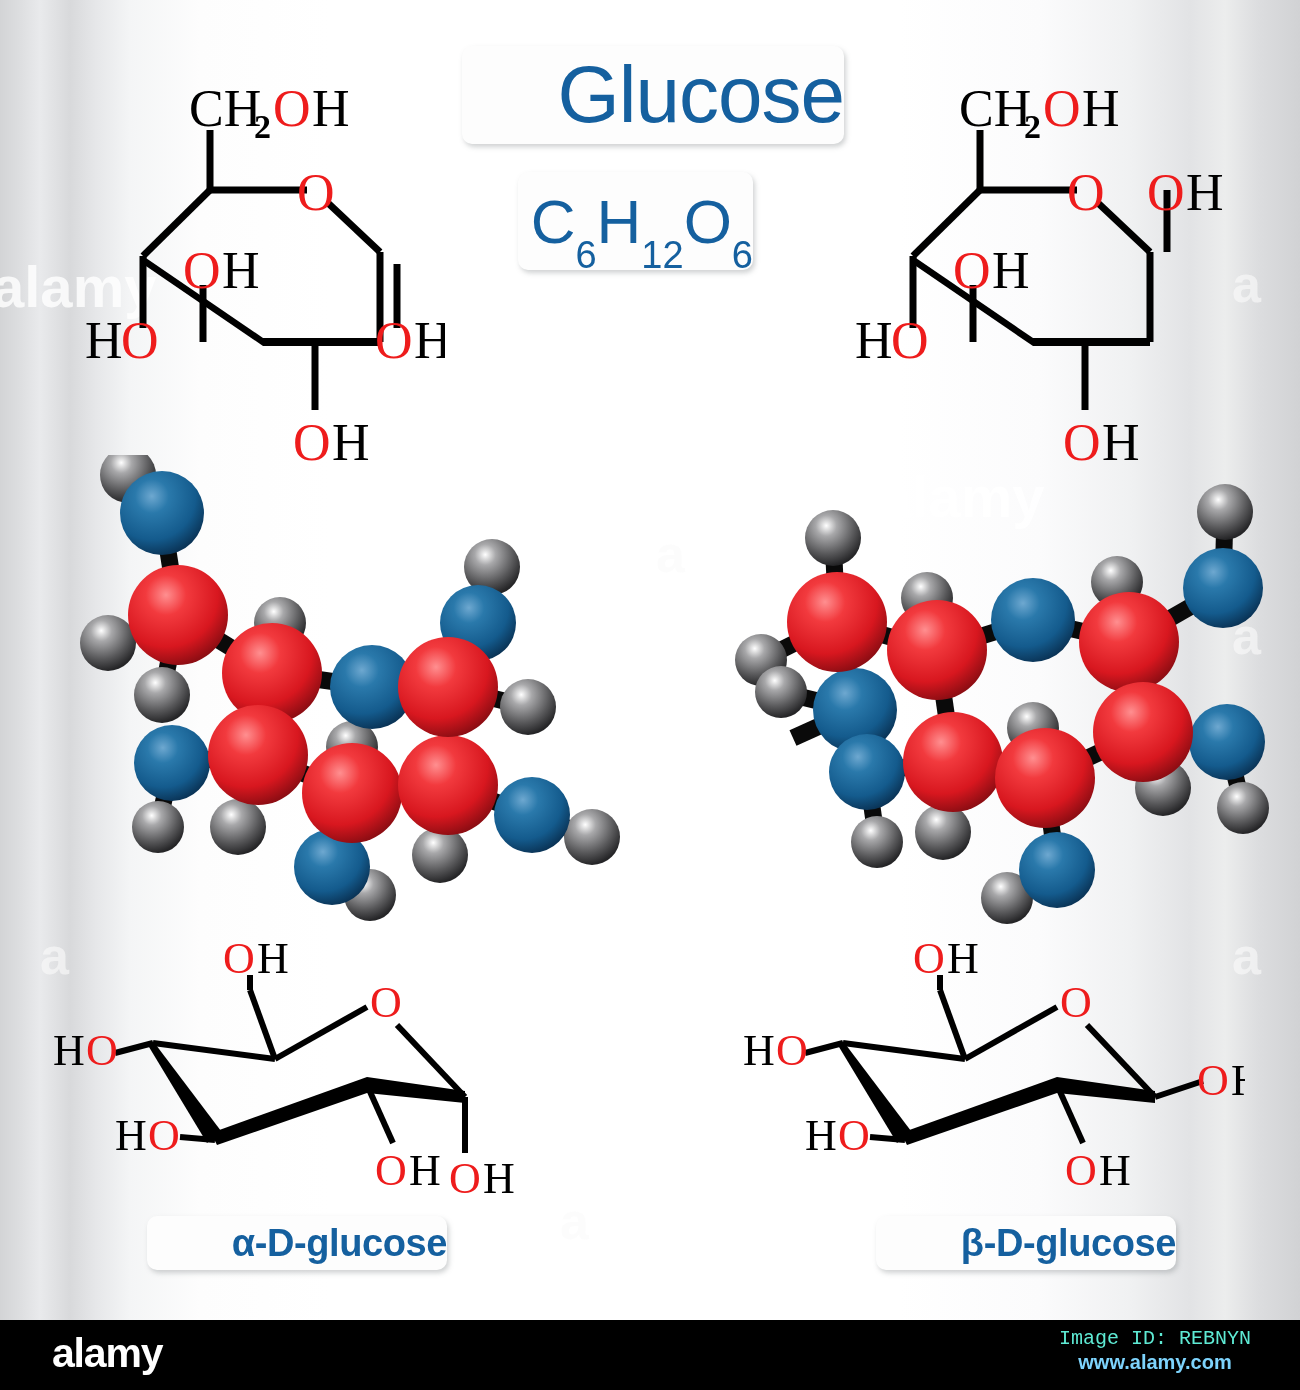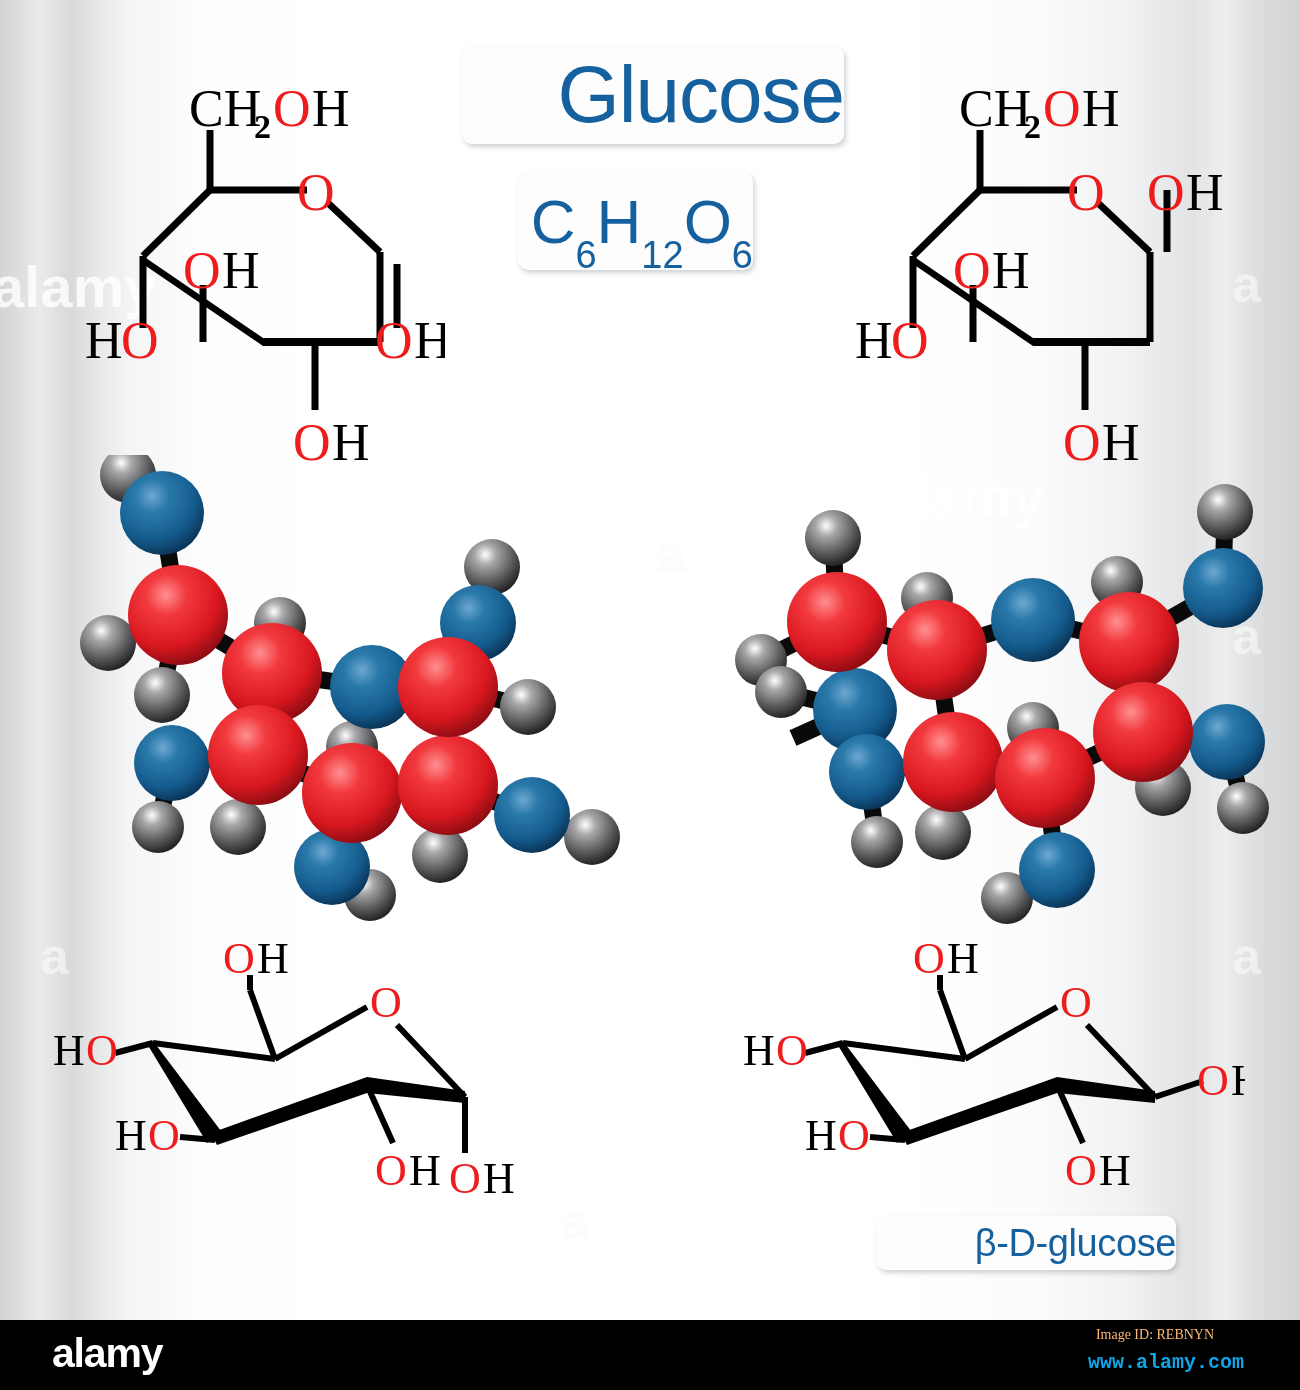--- a/index.html
+++ b/index.html
@@ -79,34 +79,34 @@
     font-weight: bold;
     letter-spacing: -1.2px;
     font-family: "Liberation Sans", sans-serif;
   }
   #footer-imageid {
     position: absolute;
     right: 20px;
     top: 7px;
     width: 250px;
     text-align: center;
-    color: #fdba74;
-    font-size: 14px;
-    font-family: Liberation Serif, serif;
+    color: #5eead4;
+    font-size: 20px;
+    font-family: Liberation Mono, monospace;
   }
   #footer-url {
     position: absolute;
-    right: 9px;
+    right: 20px;
     top: 31px;
     width: 250px;
     text-align: center;
-    color: #0ea5e9;
+    color: #7dd3fc;
     font-size: 20px;
     font-weight: bold;
-    font-family: Liberation Mono, monospace;
+    font-family: Liberation Sans, sans-serif;
   }
 
   
   .label-box {
     position: absolute;
     background: #fdfdfd;
     border-radius: 10px;
     box-shadow: 2px 3px 5px rgba(120,125,130,0.35);
     display: flex;
     align-items: center;
@@ -137,21 +137,21 @@
     left: 147px; top: 1216px;
     width: 300px; height: 54px;
     font-size: 38px;
     font-weight: bold;
     letter-spacing: -0.4px;
   }
   #beta-label-box {
     left: 876px; top: 1216px;
     width: 300px; height: 54px;
     font-size: 38px;
-    font-weight: normal;
+    font-weight: bold;
     letter-spacing: -0.4px;
   }
 
   
   .panel { position: absolute; }
   #haworth-alpha { left: 85px;  top: 70px;  width: 360px; height: 420px; }
   #haworth-beta  { left: 855px; top: 70px;  width: 380px; height: 420px; }
   #model-alpha   { left: 80px;  top: 455px; width: 545px; height: 490px; }
   #model-beta    { left: 715px; top: 470px; width: 570px; height: 475px; }
   #chair-alpha   { left: 45px;  top: 935px; width: 480px; height: 265px; }
@@ -497,20 +497,23 @@
         <text x="41" y="130" fill="#ee1c1c">O</text>
         <text x="70" y="215" fill="#000">H</text>
         <text x="103" y="215" fill="#ee1c1c">O</text>
         <text x="330" y="250" fill="#ee1c1c">O</text>
         <text x="364" y="250" fill="#000">H</text>
         <text x="462" y="160" fill="#ee1c1c">O</text>
         <text x="496" y="160" fill="#000">H</text>
       </g>
     </svg>
 
+    <div class="label-box" id="alpha-label-box">
+      <span>α-D-glucose</span>
+    </div>
     <div class="label-box" id="beta-label-box">
       <span>β-D-glucose</span>
     </div>
 
   </div>
 
   <div id="footer-bar">
     <div id="footer-logo">alamy</div>
     <div id="footer-imageid">Image ID: REBNYN</div>
     <div id="footer-url">www.alamy.com</div>

